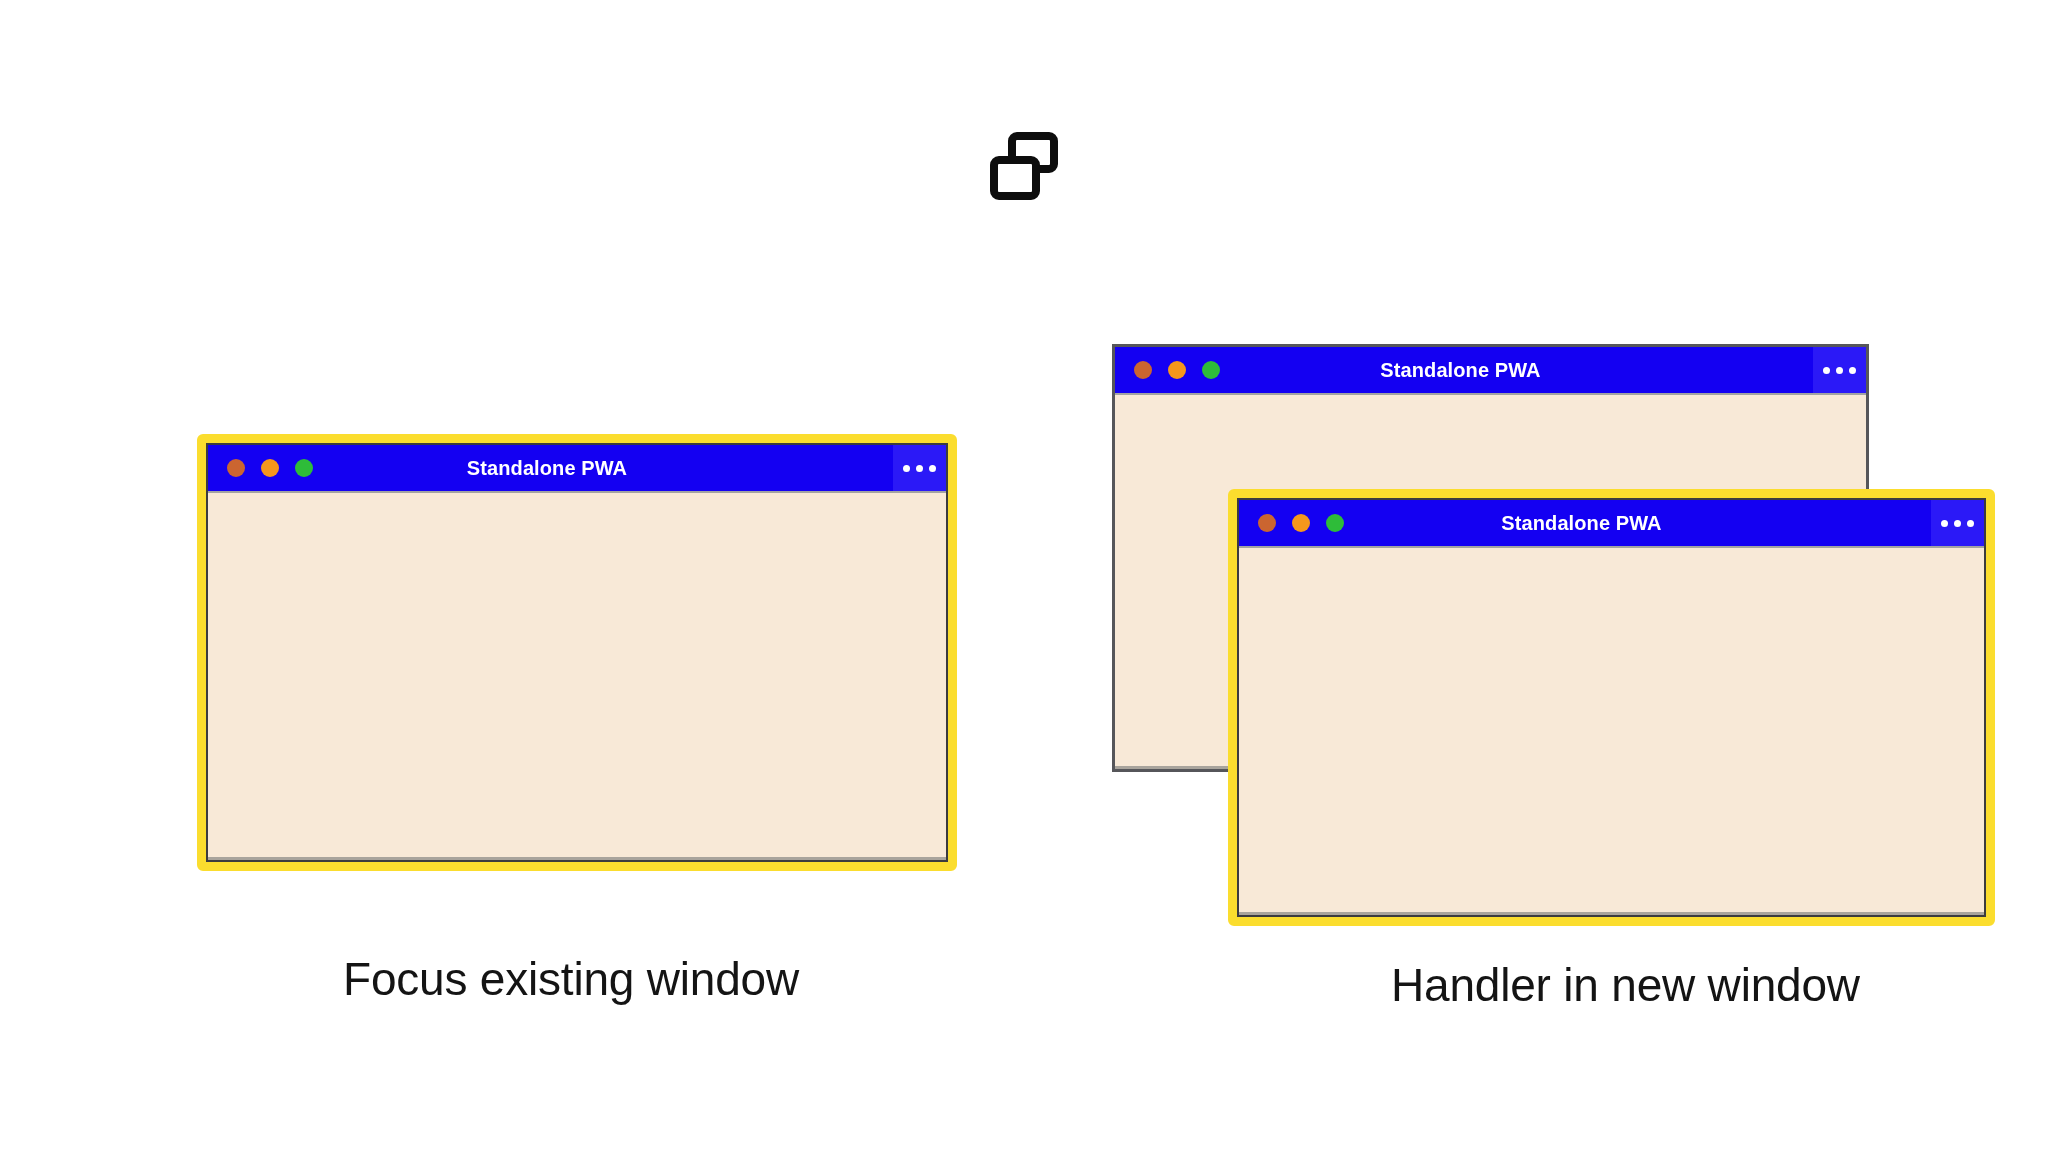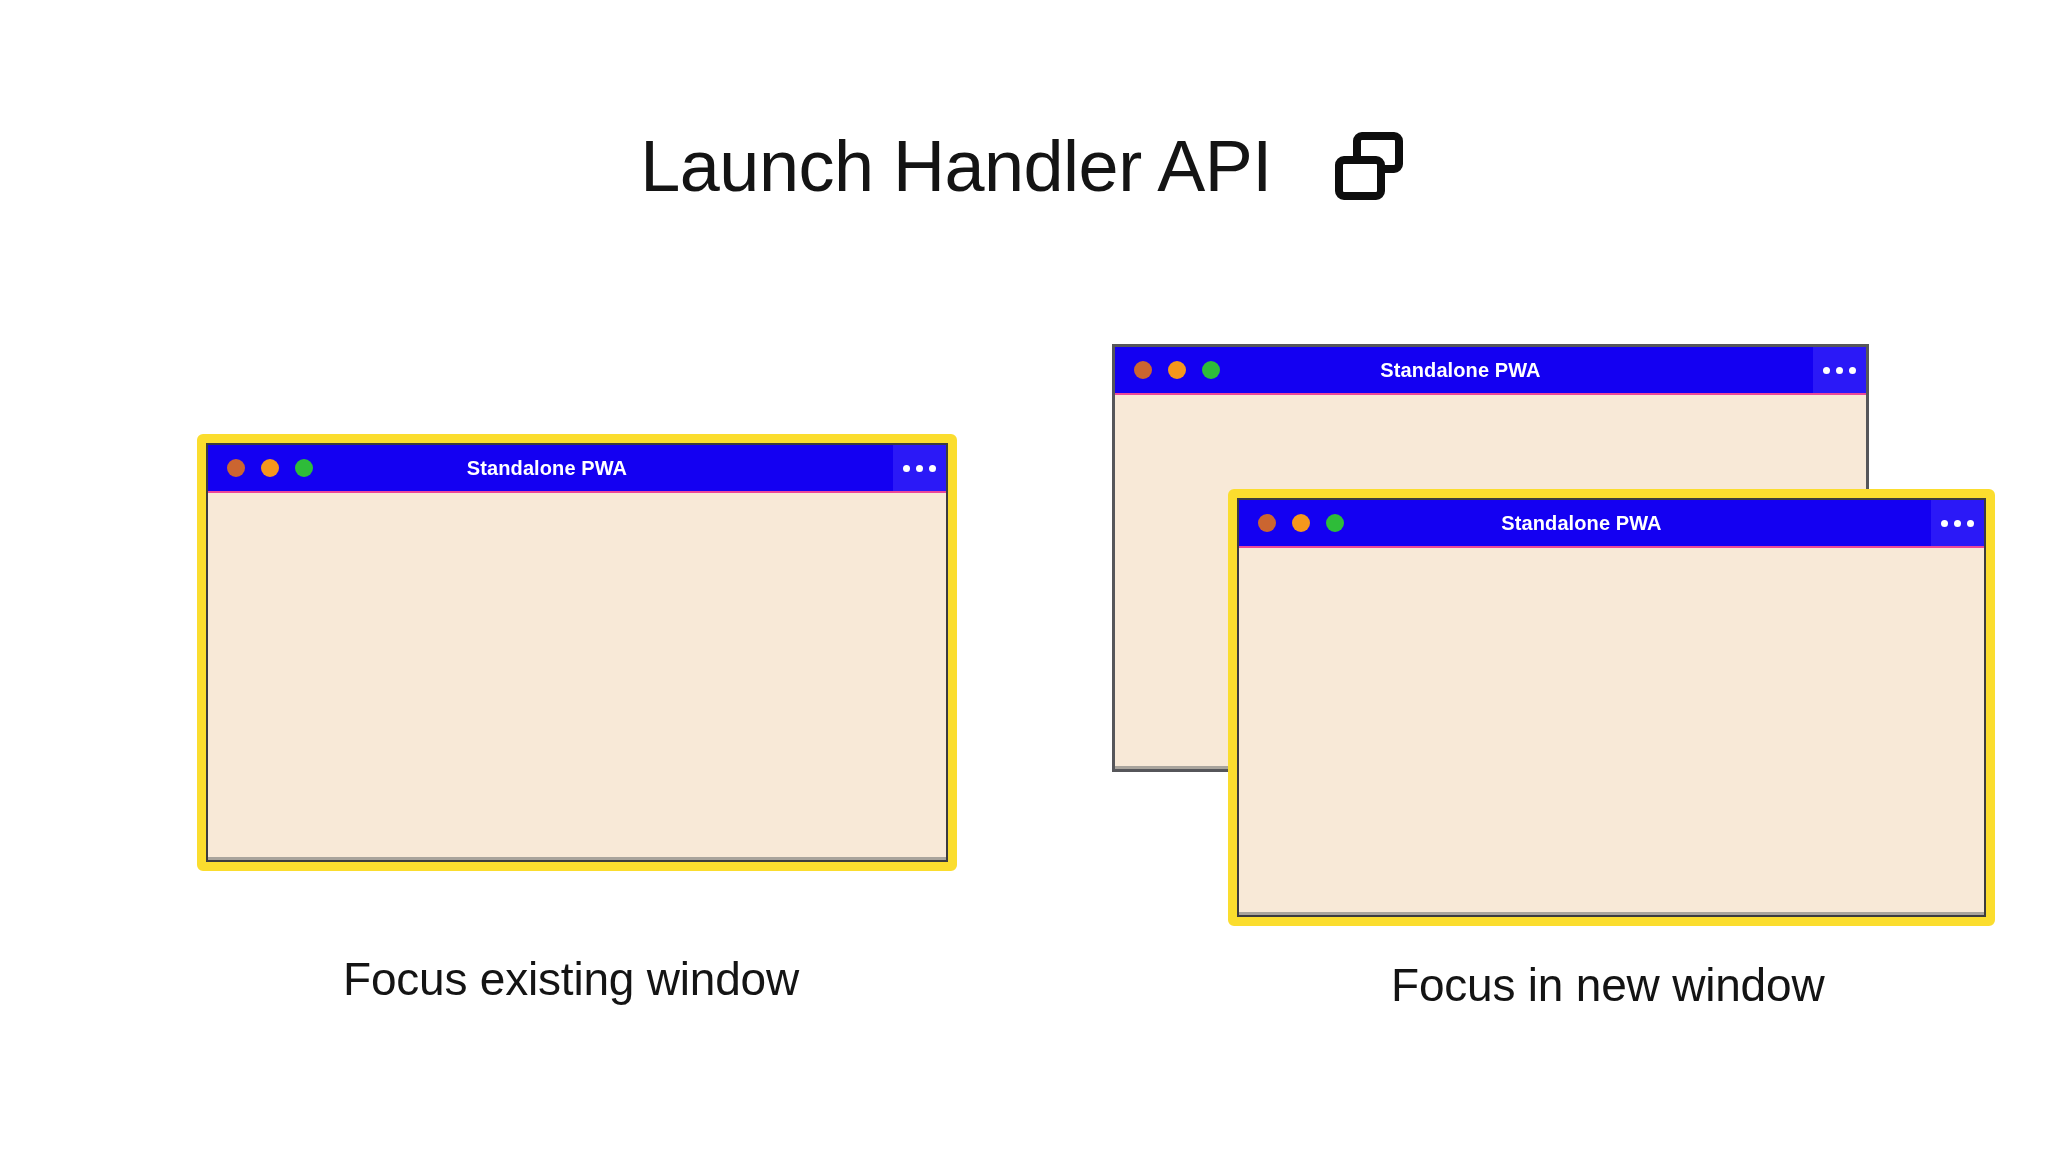--- a/index.html
+++ b/index.html
@@ -68,21 +68,21 @@
   .pwa-window.plain > .win-inner {
     border: none;
   }
 
   .titlebar {
     position: relative;
     flex: 0 0 auto;
     background: #1400F2;
     display: flex;
     align-items: center;
-    border-bottom: 2px solid #ec4899;
+    border-bottom: 2px solid #a3a3a3;
   }
   .traffic-lights {
     position: absolute;
     display: flex;
     align-items: center;
   }
   .dot {
     border-radius: 50%;
     display: block;
   }
@@ -176,21 +176,20 @@
     white-space: nowrap;
     line-height: 1;
   }
   #caption-left  { left: 343px; top: 956px; }
   #caption-right { left: 1391px; top: 962px; }
 </style>
 </head>
 <body>
 
 <div id="header">
-  <div id="page-title">Launch Handler API</div>
   <svg id="multi-window-icon" viewBox="0 0 78 78" xmlns="http://www.w3.org/2000/svg">
     <rect x="27" y="9" width="42" height="33" rx="5" ry="5" fill="none" stroke="#0d0d0d" stroke-width="8"></rect>
     <rect x="9" y="33" width="42" height="36" rx="5" ry="5" fill="#ffffff" stroke="#0d0d0d" stroke-width="8"></rect>
   </svg>
 </div>
 
 <div id="window-left" class="pwa-window highlighted">
   <div class="win-inner">
     <div class="titlebar">
       <div class="traffic-lights">
@@ -242,13 +241,13 @@
       <div class="menu-button">
         <span class="mdot"></span>
         <span class="mdot"></span>
         <span class="mdot"></span>
       </div>
     </div>
     <div class="win-body"></div>
   </div>
 </div>
 
-<div id="caption-right" class="caption">Focus in new window</div>
+<div id="caption-right" class="caption">Handler in new window</div>
 
 </body></html>

